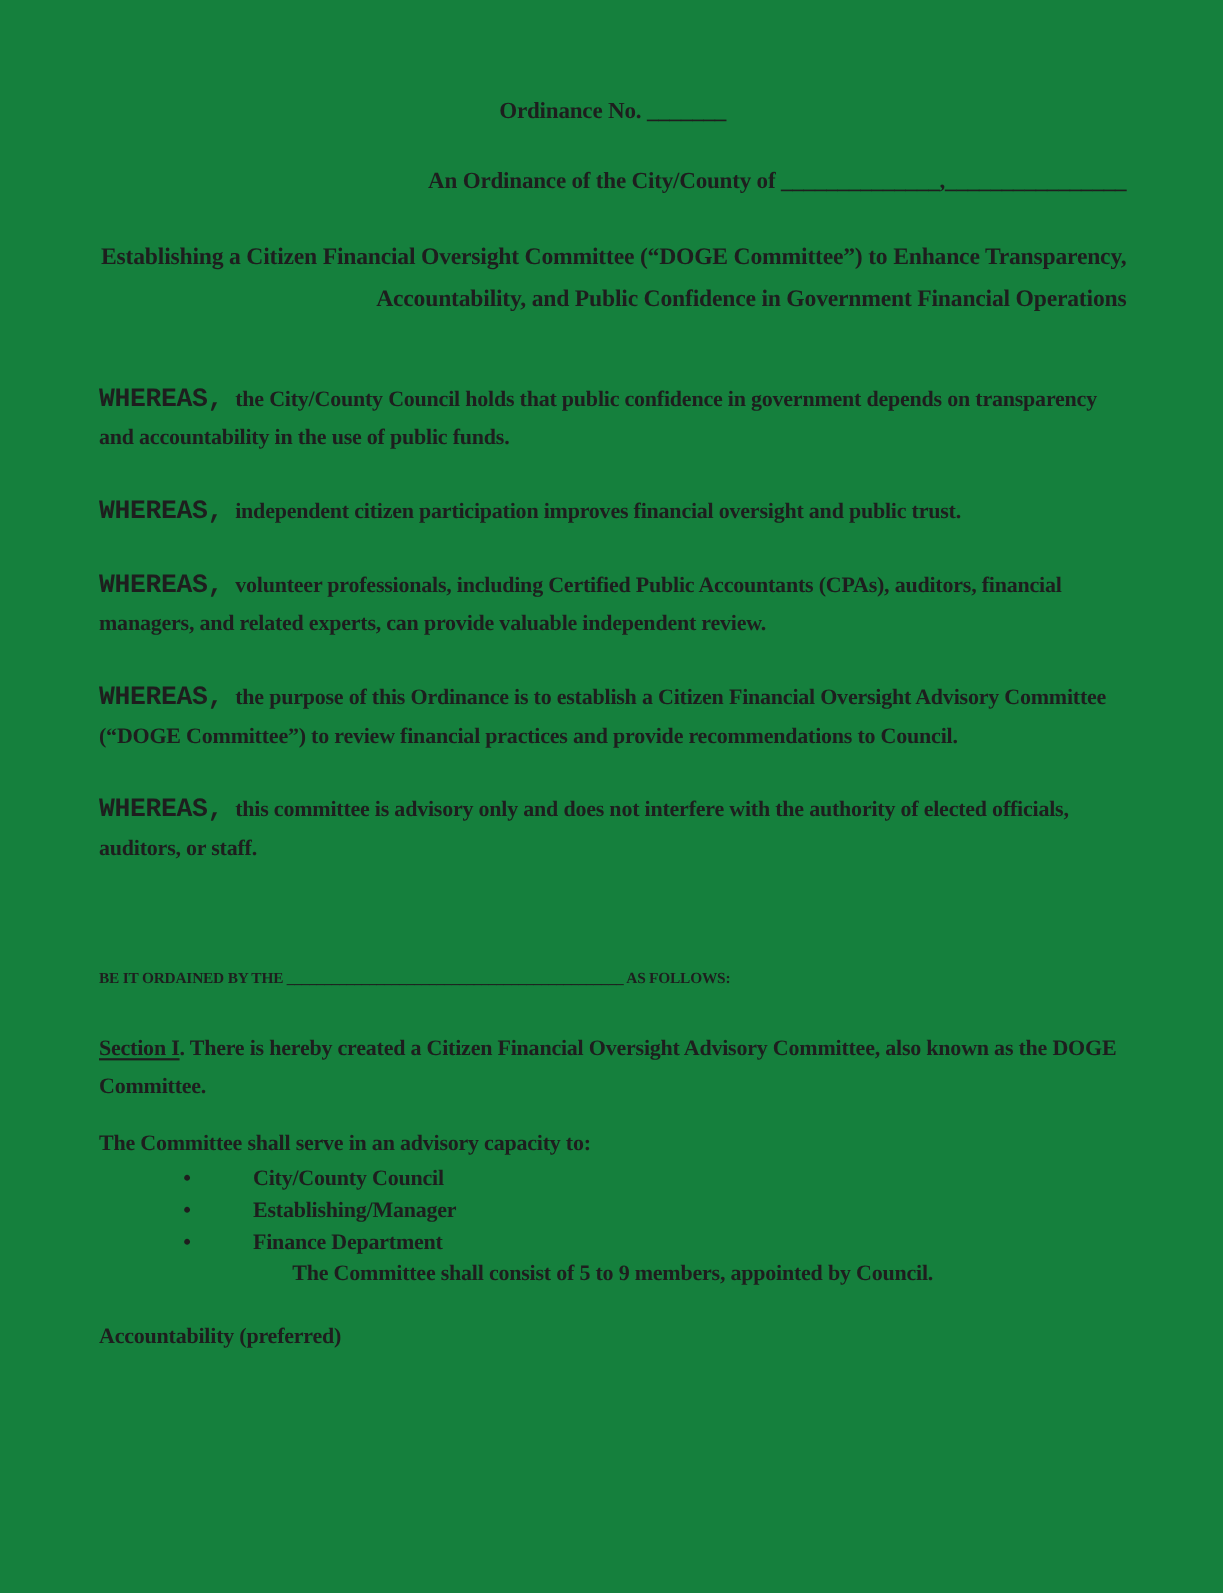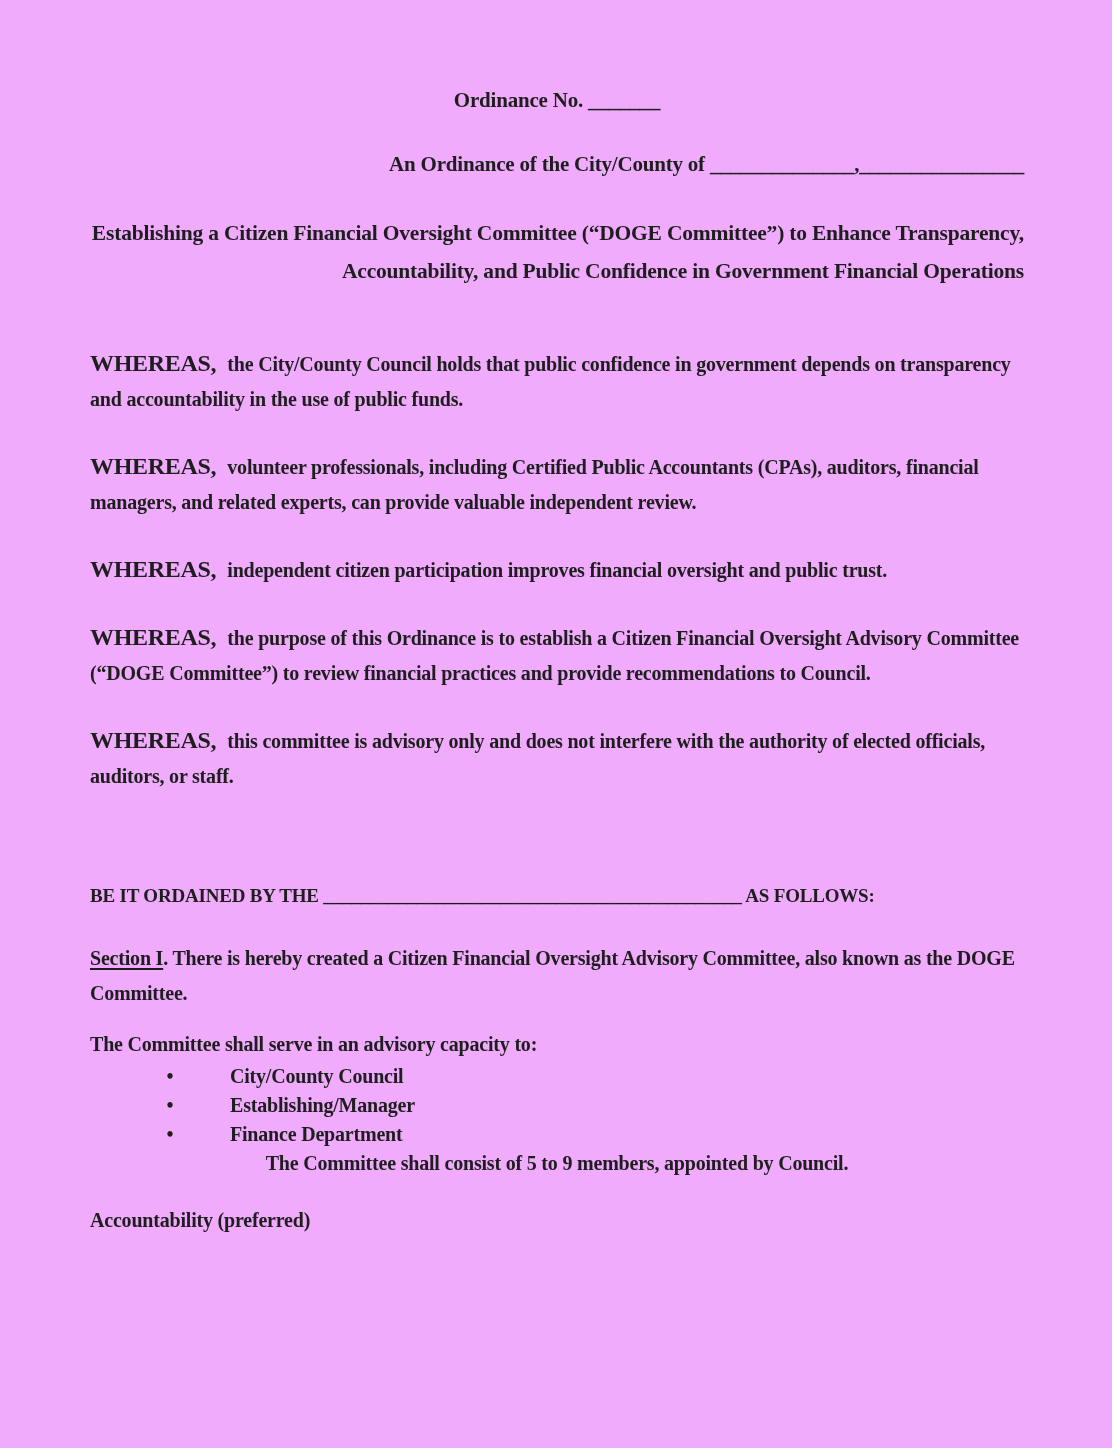--- a/index.html
+++ b/index.html
@@ -13,21 +13,21 @@
     font-family: "Liberation Serif", "DejaVu Serif", serif;
     font-weight: 700;
     color: #1e1e1e;
     overflow: hidden;
   }
   .page {
     box-sizing: border-box;
     width: 1112px;
     height: 1448px;
     padding: 84px 88px 0 90px;
-    background: #f0abfc;
+    background: #15803d;
   }
   p { margin: 0; }
   .center { text-align: center; }
   .line {
     font-size: 21px;
     line-height: 32px;
     letter-spacing: -0.2px;
   }
   .intro-line {
     margin-top: 32px;
@@ -47,24 +47,25 @@
     font-size: 20px;
     line-height: 35px;
     letter-spacing: -0.2px;
     margin-top: 32px;
   }
   .whereas.first { margin-top: 56px; }
   .whereas-label {
     font-size: 24px;
     margin-right: 11px;
     letter-spacing: -0.3px;
+    font-family: Liberation Mono, monospace;
   }
   .ordained {
     margin-top: 84px;
-    font-size: 19px;
+    font-size: 14px;
     line-height: 35px;
     letter-spacing: -0.2px;
   }
   .section-para {
     margin-top: 28px;
     font-size: 20px;
     line-height: 35px;
     letter-spacing: -0.2px;
   }
   .advisory-intro {
@@ -121,25 +122,25 @@
 
   <p class="center intro-line">An Ordinance of the City/County of ______________,________________</p>
 
   <p class="center doc-title">Establishing a Citizen Financial Oversight Committee (“DOGE Committee”) to Enhance Transparency, Accountability, and Public Confidence in Government Financial Operations</p>
 
   <p class="whereas first">
     <span class="whereas-label">WHEREAS,</span><span>the City/County Council holds that public confidence in government depends on transparency and accountability in the use of public funds.</span>
   </p>
 
   <p class="whereas">
-    <span class="whereas-label">WHEREAS,</span><span>volunteer professionals, including Certified Public Accountants (CPAs), auditors, financial managers, and related experts, can provide valuable independent review.</span>
+    <span class="whereas-label">WHEREAS,</span><span>independent citizen participation improves financial oversight and public trust.</span>
   </p>
 
   <p class="whereas">
-    <span class="whereas-label">WHEREAS,</span><span>independent citizen participation improves financial oversight and public trust.</span>
+    <span class="whereas-label">WHEREAS,</span><span>volunteer professionals, including Certified Public Accountants (CPAs), auditors, financial managers, and related experts, can provide valuable independent review.</span>
   </p>
 
   <p class="whereas">
     <span class="whereas-label">WHEREAS,</span><span>the purpose of this Ordinance is to establish a Citizen Financial Oversight Advisory Committee (“DOGE Committee”) to review financial practices and provide recommendations to Council.</span>
   </p>
 
   <p class="whereas">
     <span class="whereas-label">WHEREAS,</span><span>this committee is advisory only and does not interfere with the authority of elected officials, auditors, or staff.</span>
   </p>
 

